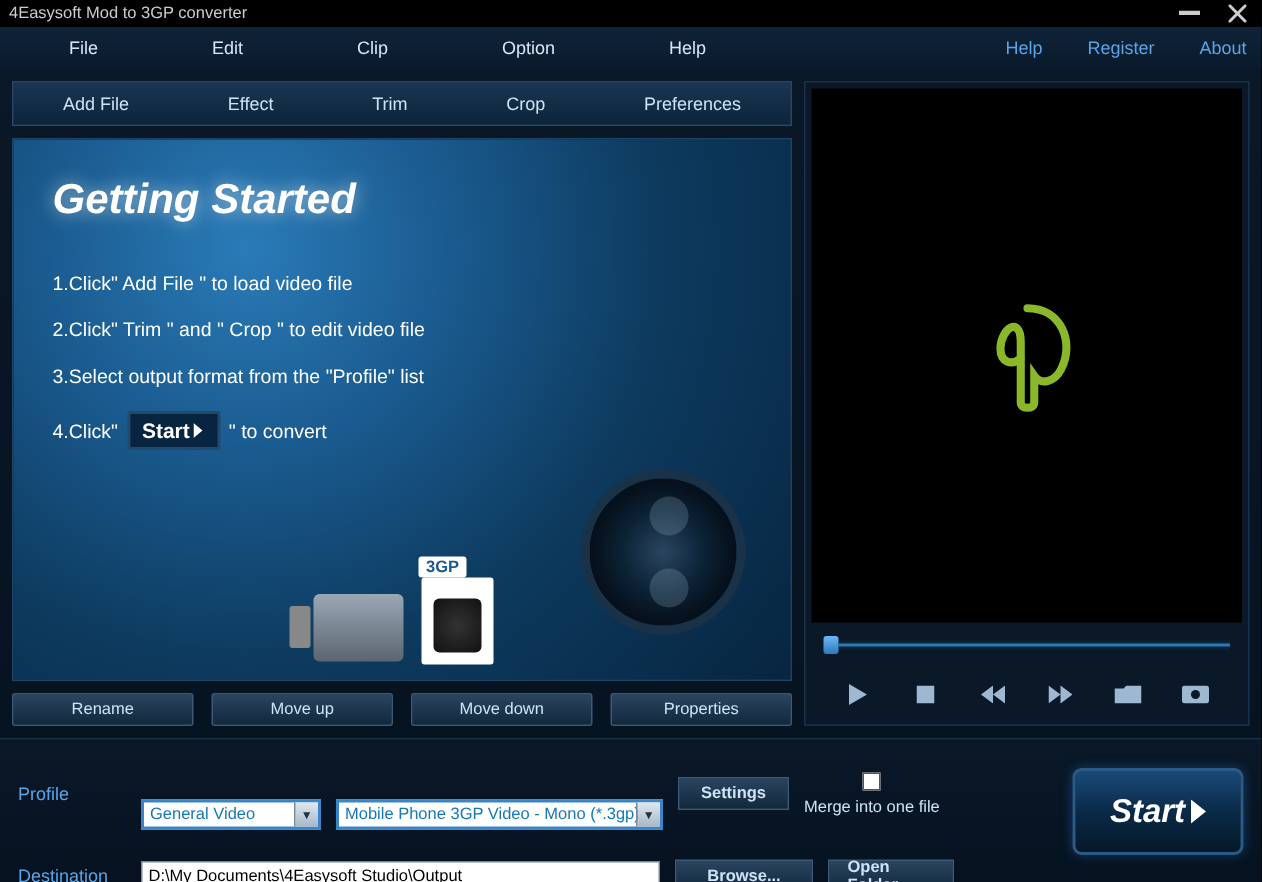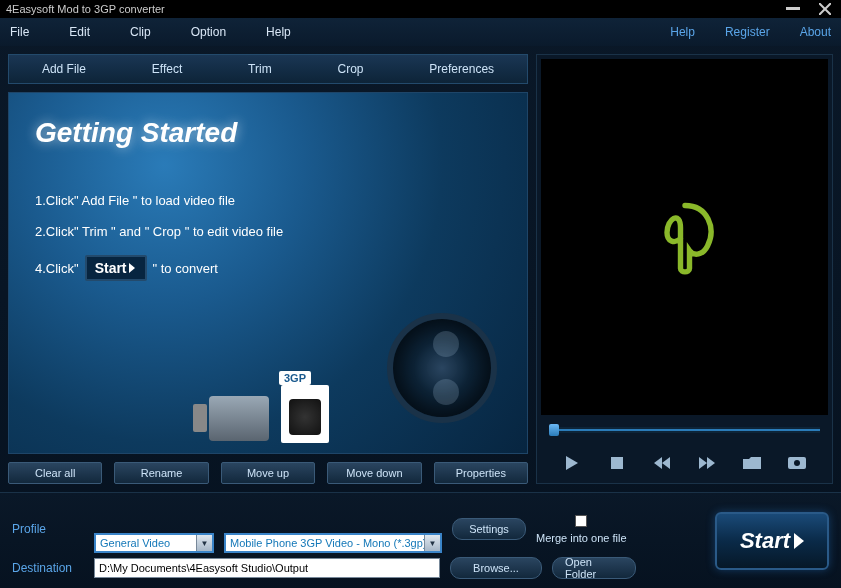--- a/index.html
+++ b/index.html
@@ -32,21 +32,21 @@
 .win-controls { display: flex; gap: 12px; align-items: center; }
 .win-ctrl { width: 20px; height: 12px; display: flex; align-items: center; justify-content: center; cursor: pointer; color: #ccc; }
 .menubar {
   height: 28px;
   background: linear-gradient(to bottom, #0f2338, #0a1a2c);
   display: flex;
   align-items: center;
   padding: 0 10px;
   font-size: 12px;
 }
-.menubar .menu-item { margin-right: 40px; color: #d8e6f5; cursor: pointer; }
+.menubar .menu-item { margin-right: 40px; color: #d8e6f5; cursor: pointer; margin-left: 36px; }
 .menubar .spacer { flex: 1; }
 .menubar .right-link { margin-left: 30px; color: #5aa5e8; cursor: pointer; }
 .content {
   flex: 1;
   display: flex;
   padding: 8px;
   gap: 8px;
 }
 .left {
   width: 520px;
@@ -71,21 +71,21 @@
   position: relative;
   overflow: hidden;
   padding: 24px 16px 16px 26px;
 }
 .started-title {
   color: #fff;
   font-size: 28px;
   font-weight: bold;
   font-style: italic;
   text-shadow: 0 0 12px rgba(255,255,255,0.6);
-  margin-bottom: 44px;
+  margin-bottom: 32px;
 }
 .started-step {
   color: #fff;
   font-size: 13px;
   margin-bottom: 16px;
 }
 .step4 { display: flex; align-items: center; gap: 6px; }
 .inline-start {
   display: inline-flex;
   align-items: center;
@@ -252,21 +252,21 @@
   height: 96px;
   border-top: 1px solid #1a3248;
   padding: 12px 12px;
   display: flex;
   background: linear-gradient(to bottom, #0a1828, #061220);
 }
 .bottom-left {
   flex: 1;
   display: flex;
   flex-direction: column;
-  gap: 4px;
+  gap: 20px;
 }
 .form-row {
   display: flex;
   align-items: center;
   gap: 10px;
 }
 .form-label {
   width: 72px;
   color: #5aa5e8;
   font-size: 12px;
@@ -304,28 +304,29 @@
   border: 1px solid #789;
   font-size: 11px;
   padding: 0 4px;
   display: flex;
   align-items: center;
 }
 .mid-btn {
   height: 22px;
   background: linear-gradient(to bottom, #2a4560, #12283c);
   border: 1px solid #3a5a78;
-  border-radius: 10px;
+  border-radius: 0;
   color: #cde3f7;
   font-size: 11px;
   padding: 0 12px;
   display: flex;
   align-items: center;
   justify-content: center;
   cursor: pointer;
+  font-weight: bold;
 }
 .merge-wrap {
   display: flex;
   align-items: center;
   gap: 5px;
   color: #cde3f7;
   font-size: 11px;
   flex-direction: column;
 }
 .checkbox {
@@ -395,37 +396,37 @@
         <span class="toolbar-item">Effect</span>
         <span class="toolbar-item">Trim</span>
         <span class="toolbar-item">Crop</span>
         <span class="toolbar-item">Preferences</span>
       </div>
 
       <div class="started-panel">
         <div class="started-title">Getting Started</div>
         <div class="started-step">1.Click" Add File " to load video file</div>
         <div class="started-step">2.Click" Trim " and " Crop " to edit video file</div>
+        <div class="started-step">3.Select output format from the "Profile" list</div>
         <div class="started-step step4">
           <span>4.Click"</span>
           <span class="inline-start">
             <span>Start</span>
             <svg width="8" height="10" style="margin-left:2px">
                 <path d="M0 0 L6 5 L0 10 Z" fill="#fff"></path>
               </svg>
           </span>
           <span>" to convert</span>
         </div>
         <div class="reel"></div>
         <div class="camcorder"></div>
         <div class="file-icon"></div>
       </div>
 
       <div class="btn-row">
-        <div class="small-btn">Clear all</div>
         <div class="small-btn">Rename</div>
         <div class="small-btn">Move up</div>
         <div class="small-btn">Move down</div>
         <div class="small-btn">Properties</div>
       </div>
     </div>
 
     <div class="right">
       <div class="preview">
         <div class="logo">

